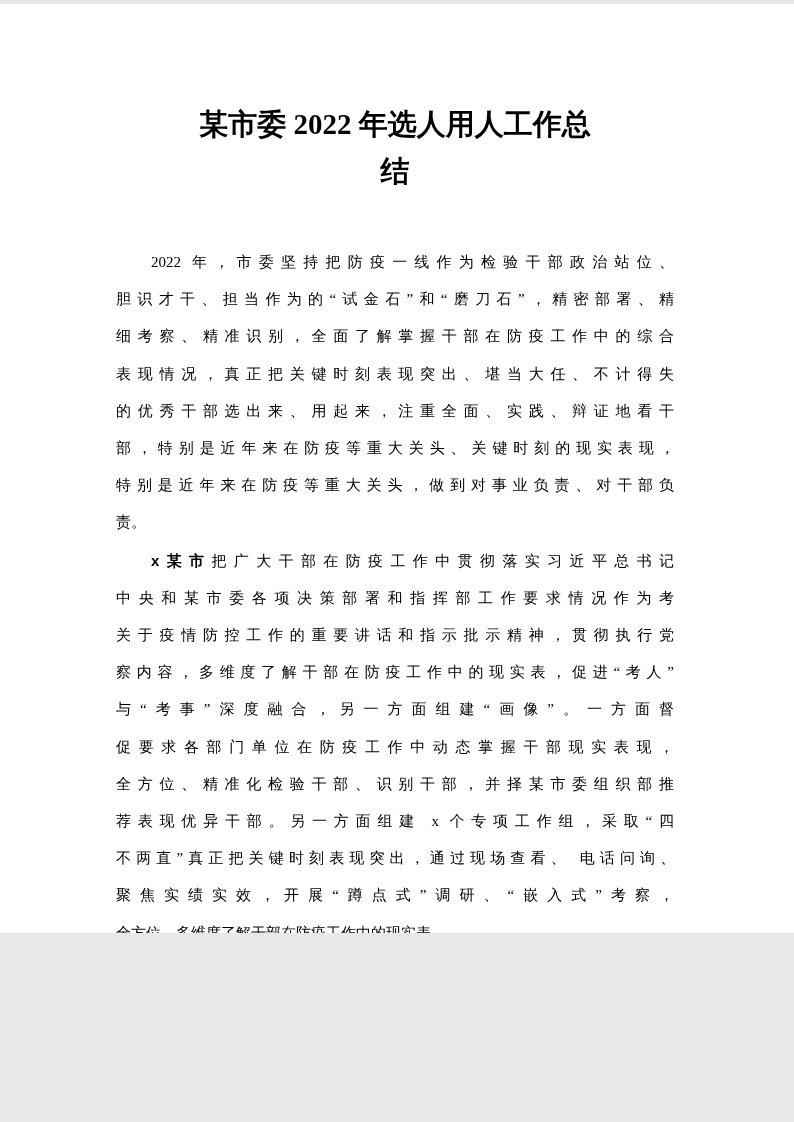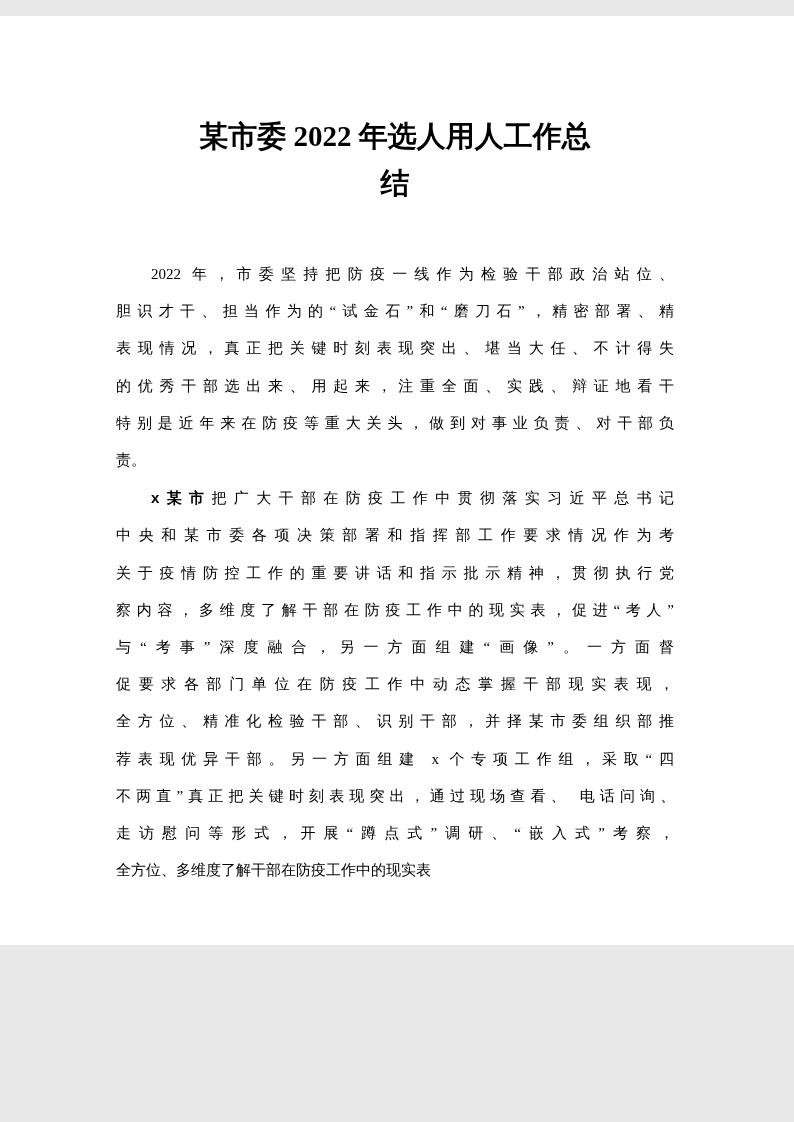--- a/index.html
+++ b/index.html
@@ -1,21 +1,21 @@
 <!DOCTYPE html>
 <html><head>
 <meta charset="utf-8">
 <style>
   * { margin: 0; padding: 0; box-sizing: border-box; }
   html, body { background: #e8e8e8; }
   .page {
     position: relative;
     width: 794px;
     height: 929px;
-    margin: 16px auto;
+    margin: 4px auto;
     background: #ffffff;
     overflow: hidden;
     color: #000000;
   }
   .doc-title {
     margin: 97px 120px 0 116px;
     text-align: center;
     font-family: "Liberation Serif", "DejaVu Serif", serif;
     font-weight: 700;
     font-size: 29px;
@@ -49,34 +49,36 @@
 
 <div class="page">
   <div class="doc-title">
     <div class="title-line">某市委 2022 年选人用人工作总</div>
     <div class="title-line">结</div>
   </div>
   <div class="doc-body">
       <div class="block paragraph">
         <div class="line first"><span class="run">2022 年，市委坚持把防疫一线作为检验干部政治站位、</span></div>
         <div class="line"><span class="run">胆识才干、担当作为的“试金石”和“磨刀石”，精密部署、精</span></div>
+        <div class="line"><span class="run">细考察、精准识别，全面了解掌握干部在防疫工作中的综合</span></div>
         <div class="line"><span class="run">表现情况，真正把关键时刻表现突出、堪当大任、不计得失</span></div>
         <div class="line"><span class="run">的优秀干部选出来、用起来，注重全面、实践、辩证地看干</span></div>
+        <div class="line" style="letter-spacing: -0.71px;"><span class="run">部，特别是近年来在防疫等重大关头、关键时刻的现实表现，</span></div>
         <div class="line"><span class="run">特别是近年来在防疫等重大关头，做到对事业负责、对干部负</span></div>
         <div class="line last"><span class="run">责。</span></div>
       </div>
       <div class="block heading">
       </div>
       <div class="block paragraph">
         <div class="line first"><span class="run bold-run">x某市</span><span class="run">把广大干部在防疫工作中贯彻落实习近平总书记</span></div>
         <div class="line"><span class="run">中央和某市委各项决策部署和指挥部工作要求情况作为考</span></div>
         <div class="line"><span class="run">关于疫情防控工作的重要讲话和指示批示精神，贯彻执行党</span></div>
         <div class="line"><span class="run">察内容，多维度了解干部在防疫工作中的现实表，促进“考人”</span></div>
         <div class="line"><span class="run">与“考事”深度融合，另一方面组建“画像”。一方面督</span></div>
         <div class="line"><span class="run">促要求各部门单位在防疫工作中动态掌握干部现实表现，</span></div>
         <div class="line"><span class="run">全方位、精准化检验干部、识别干部，并择某市委组织部推</span></div>
         <div class="line"><span class="run">荐表现优异干部。另一方面组建 x 个专项工作组，采取“四</span></div>
         <div class="line" style="letter-spacing: -1.2px;"><span class="run">不两直”真正把关键时刻表现突出，通过现场查看、 电话问询、</span></div>
-        <div class="line"><span class="run">走访慰问等形式，开展“蹲点式”调研、“嵌入式”考察，</span></div>
+        <div class="line"><span class="run">聚焦实绩实效，开展“蹲点式”调研、“嵌入式”考察，</span></div>
         <div class="line last"><span class="run">全方位、多维度了解干部在防疫工作中的现实表</span></div>
       </div>
     </div>
 </div>
 
 </body></html>

